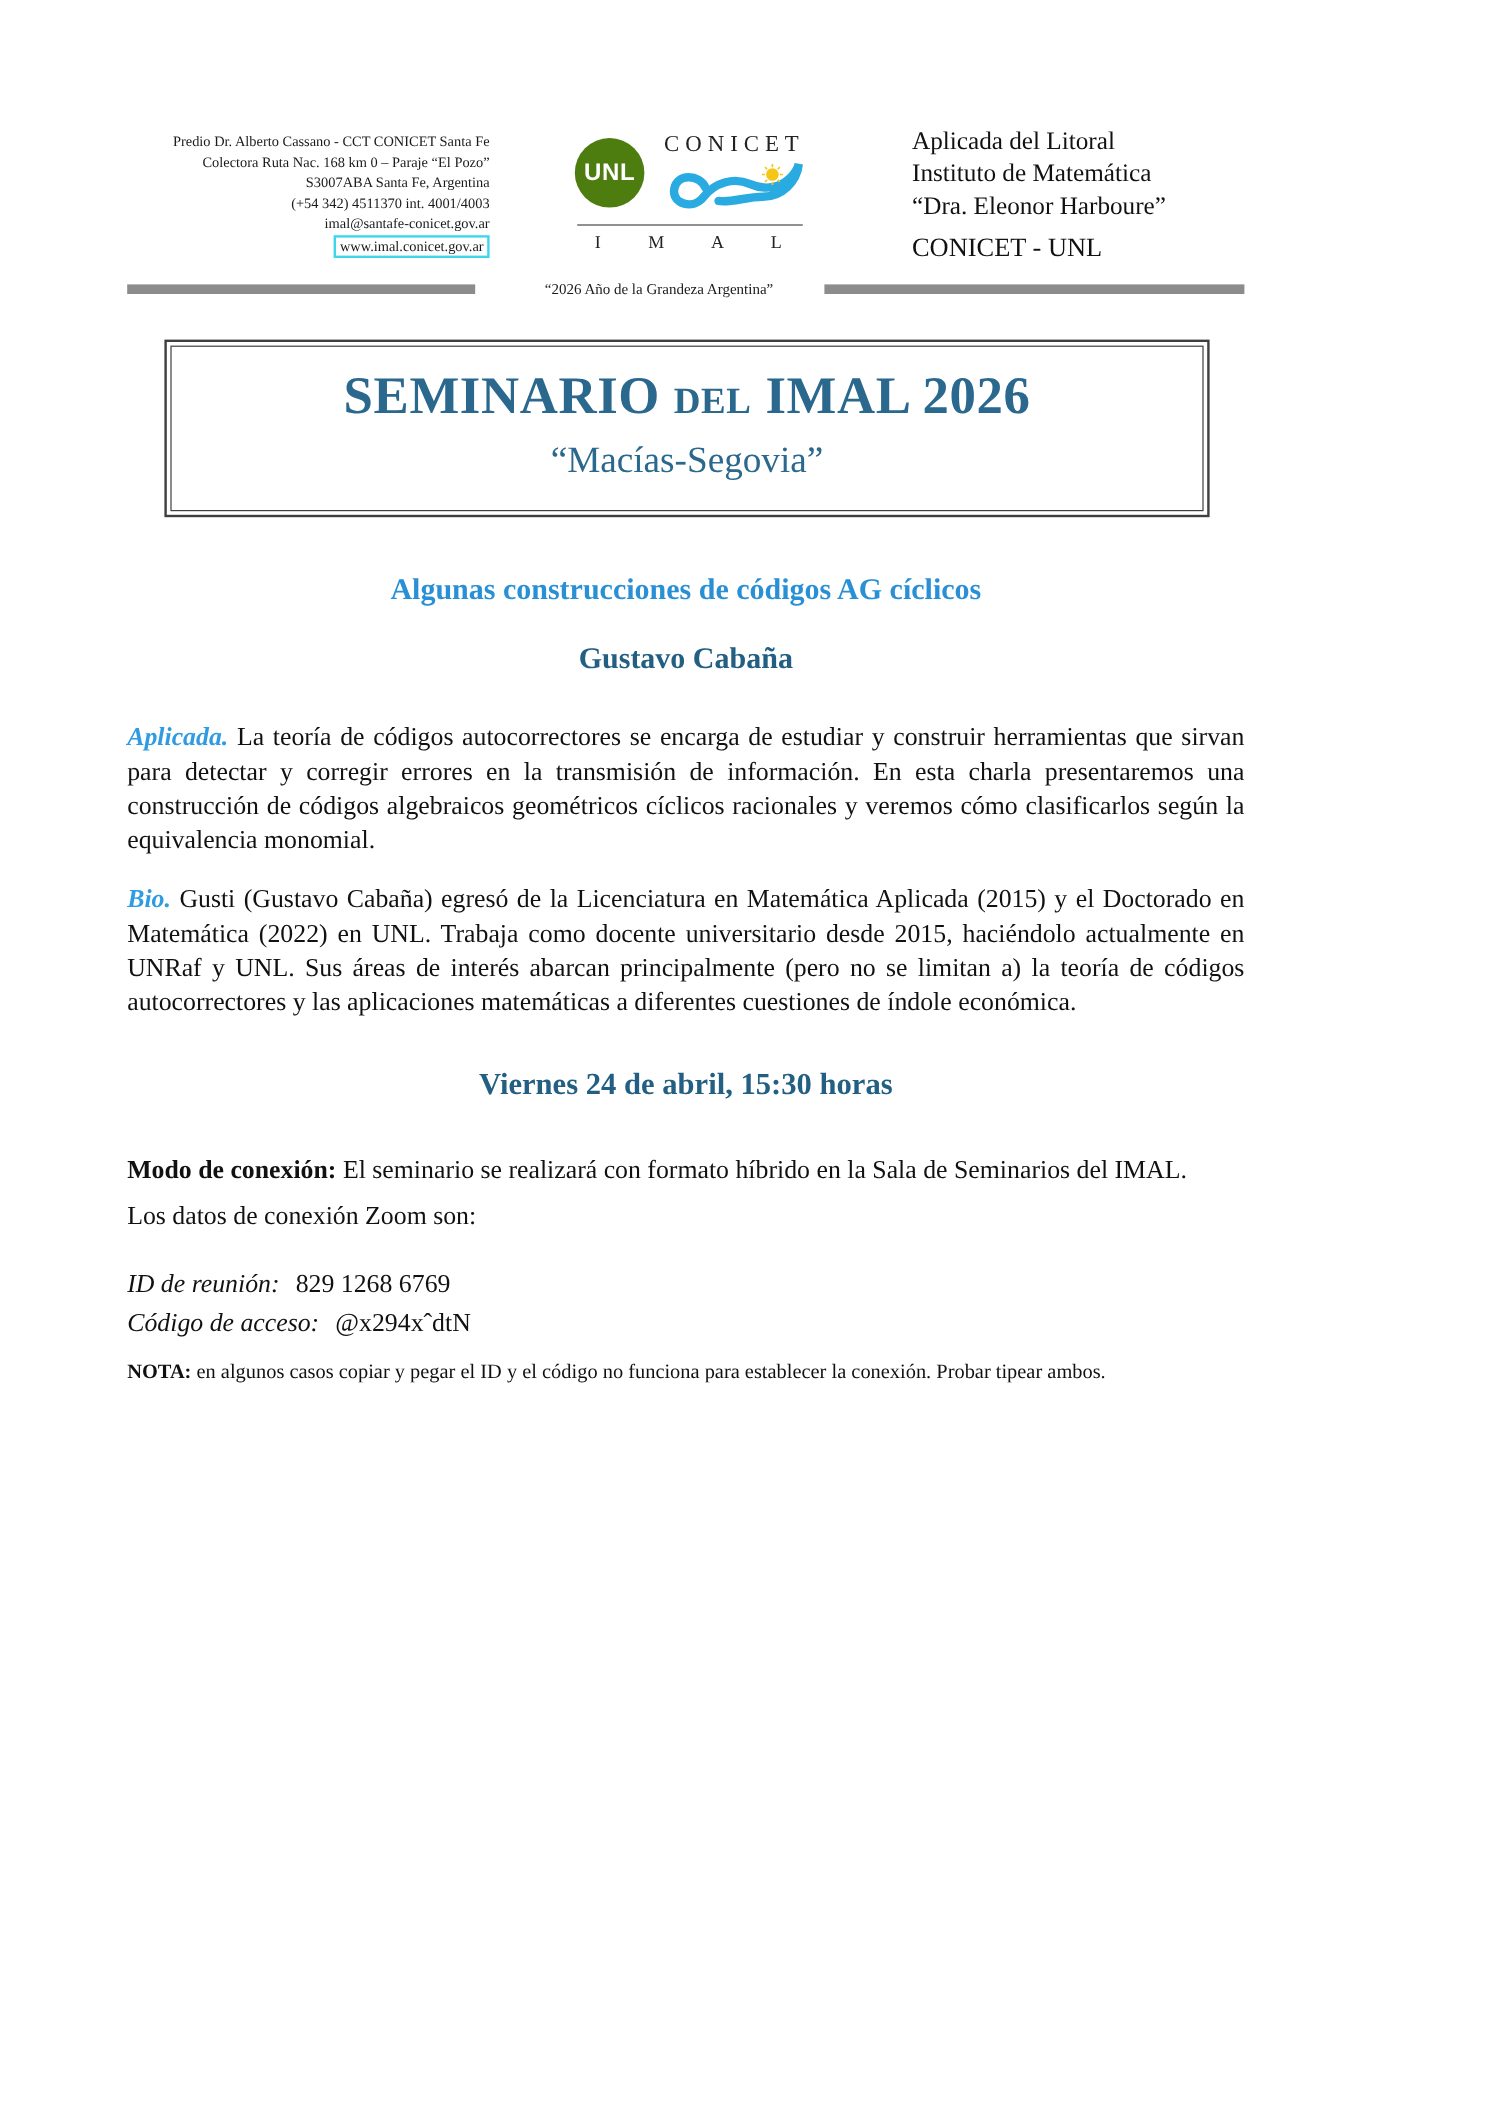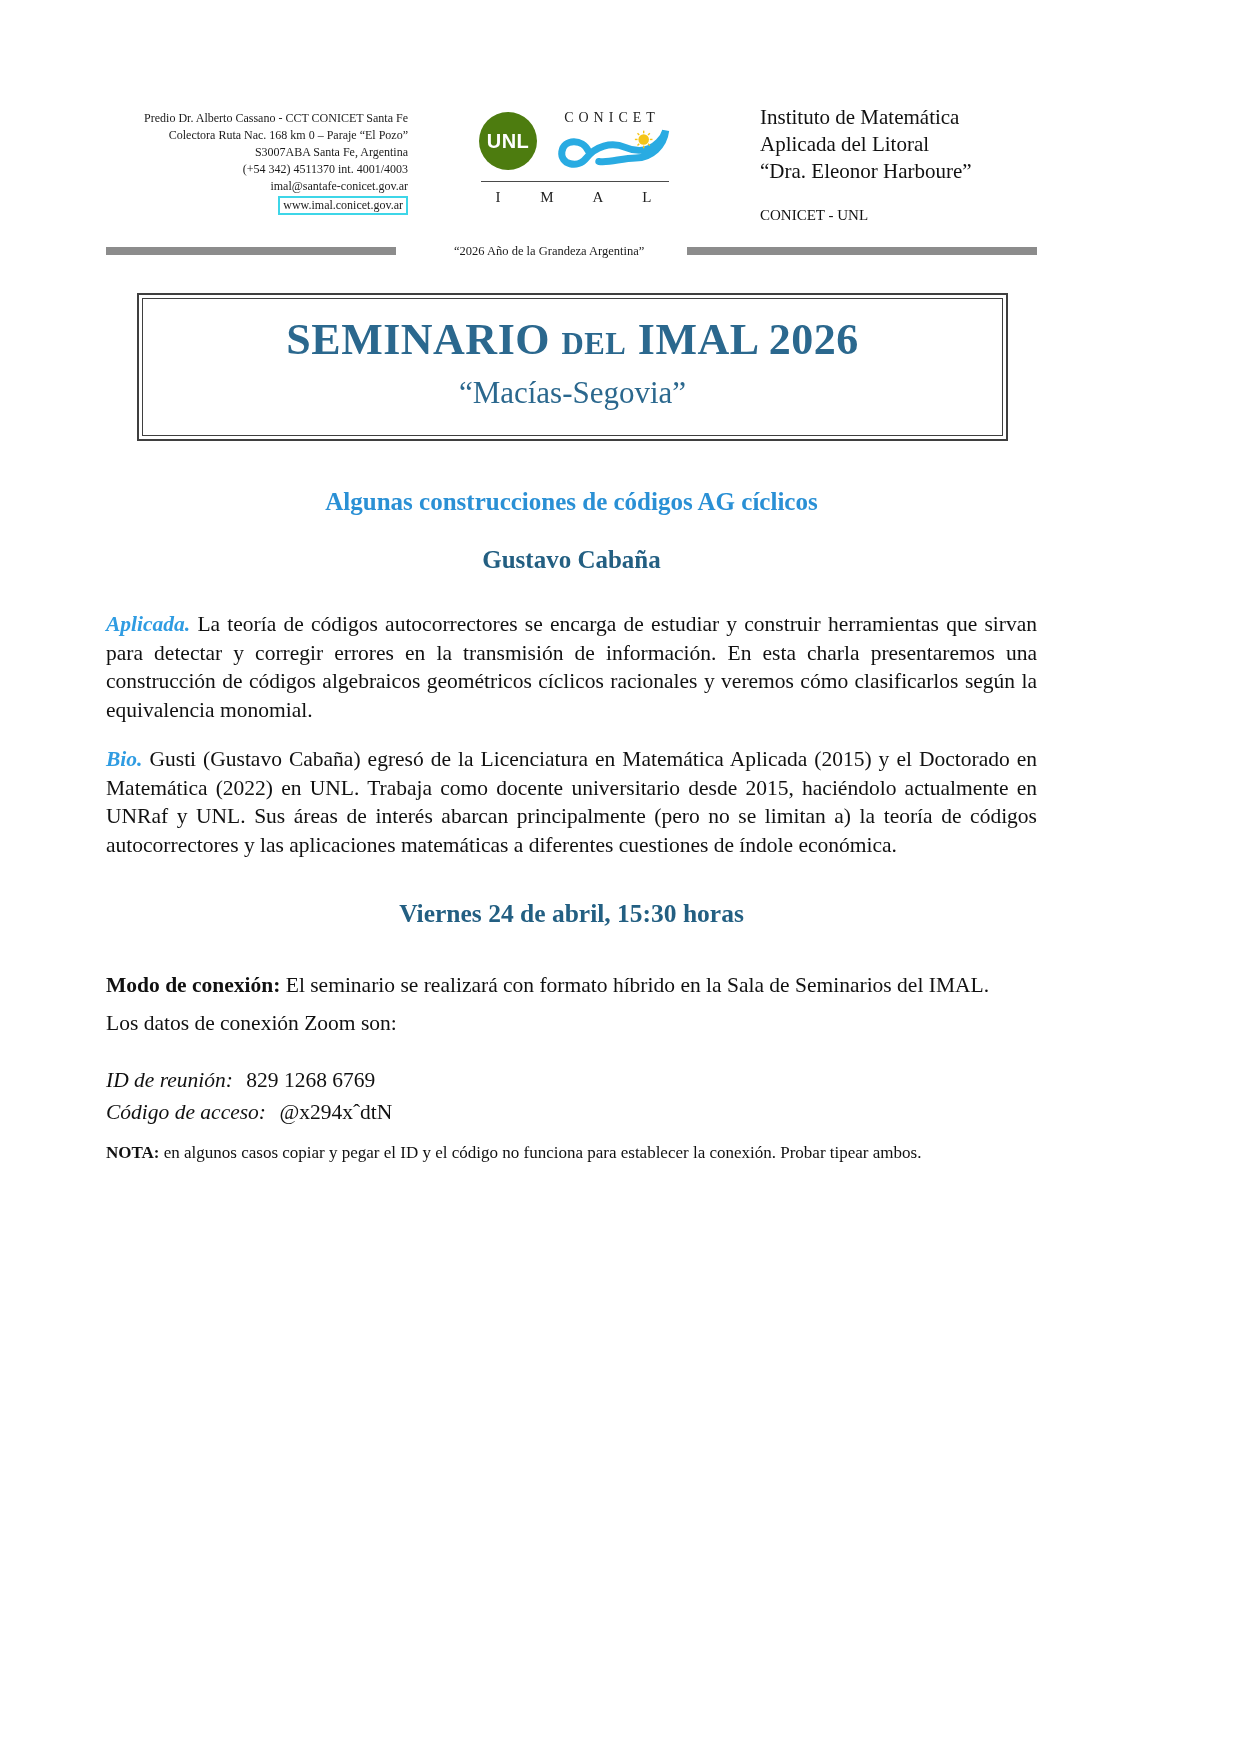--- a/index.html
+++ b/index.html
@@ -35,34 +35,34 @@
   .logo-row{display:flex;align-items:center;justify-content:center;gap:16px;margin-top:6px;}
   .unl-circle{
     width:58px;height:58px;border-radius:50%;
     background:#4d7c0f;color:#fff;
     display:flex;align-items:center;justify-content:center;
     font-family:"Liberation Sans", sans-serif;
     font-weight:bold;font-size:20px;letter-spacing:.5px;
   }
   .conicet{display:flex;flex-direction:column;align-items:center;}
   .conicet-word{
-    font-size:14px;letter-spacing:5px;color:#222;
+    font-size:19px;letter-spacing:5px;color:#222;
     margin-bottom:2px;white-space:nowrap;
   }
   .imal-rule{width:188px;border-top:1.5px solid #4a4a4a;margin:9px auto 0;}
   .imal-letters{
     margin-top:7px;font-size:15px;color:#222;
     letter-spacing:3px;word-spacing:30px;white-space:nowrap;
   }
   .inst{
     flex:1 1 auto;
     padding-left:60px;
     font-size:21px;line-height:27px;color:#111;
   }
-  .inst .affil{font-size:15px;margin-top:17px;}
+  .inst .affil{font-size:22px;margin-top:7px;}
   
   .divider-row{
     display:flex;align-items:center;
     margin-top:14px;height:16px;
   }
   .bar{height:8px;background:#8c8c8c;}
   .bar-left{width:290px;}
   .bar-right{width:350px;margin-left:auto;}
   .year-caption{
     margin-left:58px;
@@ -156,22 +156,22 @@
               </g>
             </g>
           </svg>
         </div>
       </div>
       <div class="imal-rule"></div>
       <div class="imal-letters">I M A L</div>
     </div>
 
     <div class="inst">
+      <div>Aplicada del Litoral</div>
       <div>Instituto de Matemática</div>
-      <div>Aplicada del Litoral</div>
       <div>“Dra. Eleonor Harboure”</div>
       <div class="affil">CONICET - UNL</div>
     </div>
   </div>
 
   <div class="divider-row">
     <div class="bar bar-left"></div>
     <div class="year-caption">“2026 Año de la Grandeza Argentina”</div>
     <div class="bar bar-right"></div>
   </div>

